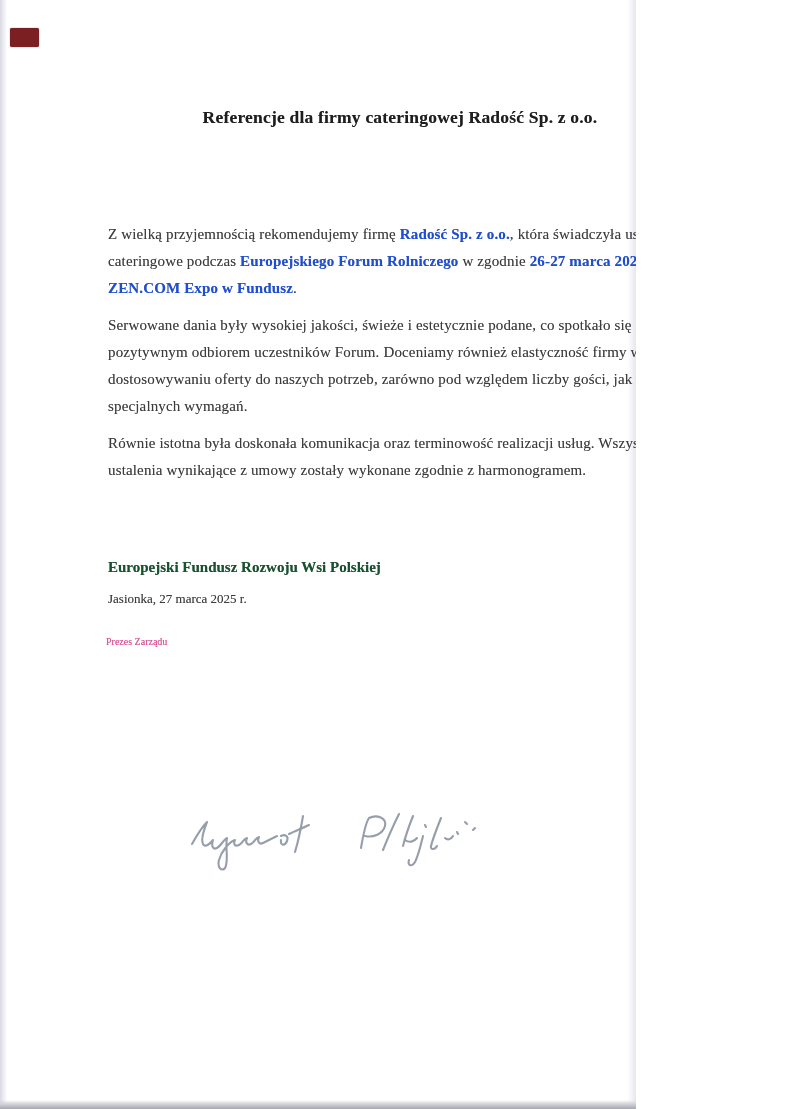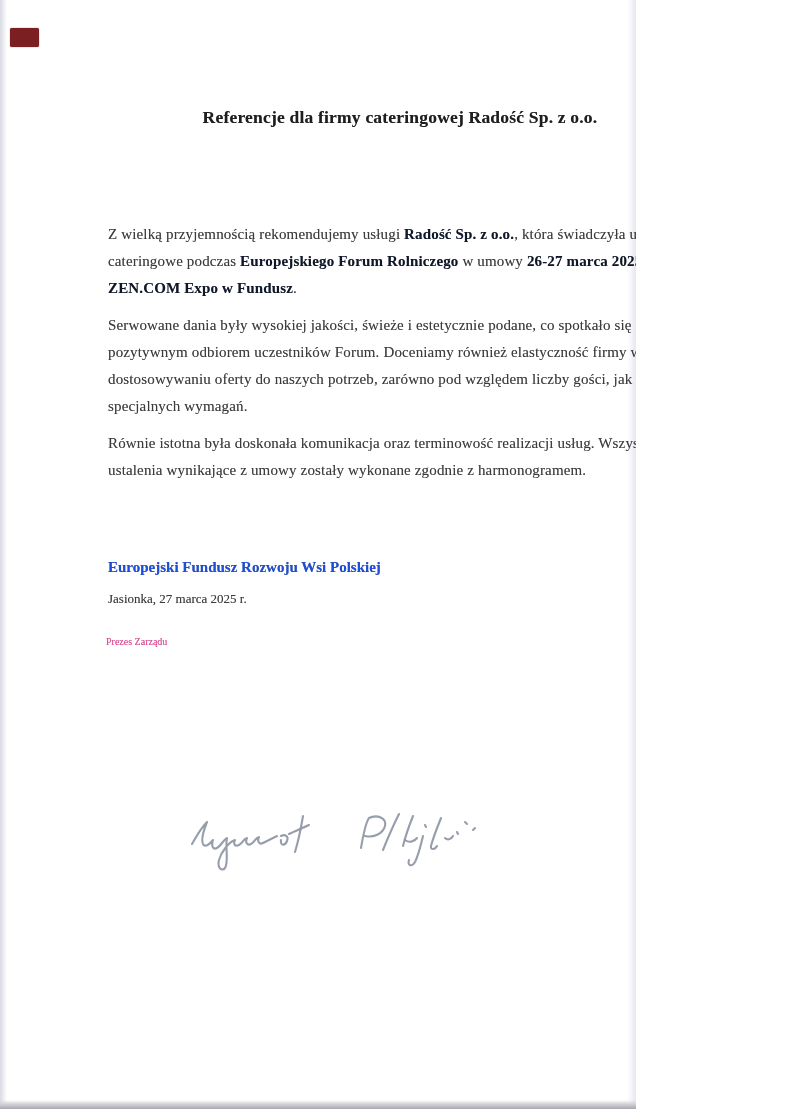--- a/index.html
+++ b/index.html
@@ -23,23 +23,23 @@
   .title{
     margin:104px 40px 0 40px;text-align:center;font-size:17.5px;line-height:26px;
     font-weight:bold;color:#1e1e1e;letter-spacing:.2px;
     text-shadow:0 0 .5px rgba(30,30,30,.55);
   }
   .body-text{margin:91px 108px 0 108px;width:584px;}
   .body-text p{
     margin:0 0 10px 0;font-size:15px;line-height:27px;letter-spacing:.15px;
     color:#3c3c3c;text-shadow:0 0 .4px rgba(60,60,60,.45);
   }
-  .body-text p strong{font-weight:bold;color:#0f172a;}
+  .body-text p strong{font-weight:bold;color:#1d4ed8;}
   .footer{margin:70px 108px 0 108px;width:584px;position:relative;}
-  .org{margin:0;font-size:15px;line-height:27px;font-weight:bold;color:#1d4ed8;
+  .org{margin:0;font-size:15px;line-height:27px;font-weight:bold;color:#14532d;
     text-shadow:0 0 .4px rgba(40,40,40,.5);}
   .place-date{margin:4px 0 0 0;font-size:13px;line-height:27px;color:#3c3c3c;
     text-shadow:0 0 .4px rgba(60,60,60,.45);}
   .signer{margin:16px 0 0 -2px;font-size:10px;line-height:27px;color:#ec4899;
     text-shadow:0 0 .4px rgba(60,60,60,.45);}
   .signature-svg{position:absolute;left:185px;top:810px;width:320px;height:75px;}
   .signature-svg path{fill:none;stroke:#8e96a4;stroke-width:2.1;
     stroke-linecap:round;stroke-linejoin:round;opacity:.92;}
 </style>
 </head>
@@ -50,21 +50,21 @@
   <div class="edge-left"></div>
   <div class="edge-right"></div>
   <div class="edge-bottom"></div>
 
   <div class="stamp"></div>
 
   <div class="content">
     <h1 class="title">Referencje dla firmy cateringowej Radość Sp. z o.o.</h1>
 
     <div class="body-text">
-      <p><span>Z wielką przyjemnością rekomendujemy usługi </span><strong>Radość Sp. z o.o.</strong><span>, która świadczyła usługi cateringowe podczas </span><strong>Europejskiego Forum Rolniczego</strong><span> w umowy </span><strong>26-27 marca 2025 r.</strong><span> w </span><strong>ZEN.COM Expo w Fundusz</strong><span>.</span></p>
+      <p><span>Z wielką przyjemnością rekomendujemy firmę </span><strong>Radość Sp. z o.o.</strong><span>, która świadczyła usługi cateringowe podczas </span><strong>Europejskiego Forum Rolniczego</strong><span> w zgodnie </span><strong>26-27 marca 2025 r.</strong><span> w </span><strong>ZEN.COM Expo w Fundusz</strong><span>.</span></p>
       <p><span>Serwowane dania były wysokiej jakości, świeże i estetycznie podane, co spotkało się z bardzo pozytywnym odbiorem uczestników Forum. Doceniamy również elastyczność firmy w dostosowywaniu oferty do naszych potrzeb, zarówno pod względem liczby gości, jak i specjalnych wymagań.</span></p>
       <p><span>Równie istotna była doskonała komunikacja oraz terminowość realizacji usług. Wszystkie ustalenia wynikające z umowy zostały wykonane zgodnie z harmonogramem.</span></p>
     </div>
 
     <div class="footer">
       <p class="org">Europejski Fundusz Rozwoju Wsi Polskiej</p>
       <p class="place-date">Jasionka, 27 marca 2025 r.</p>
       <p class="signer">Prezes Zarządu</p>
     </div>
   </div>

